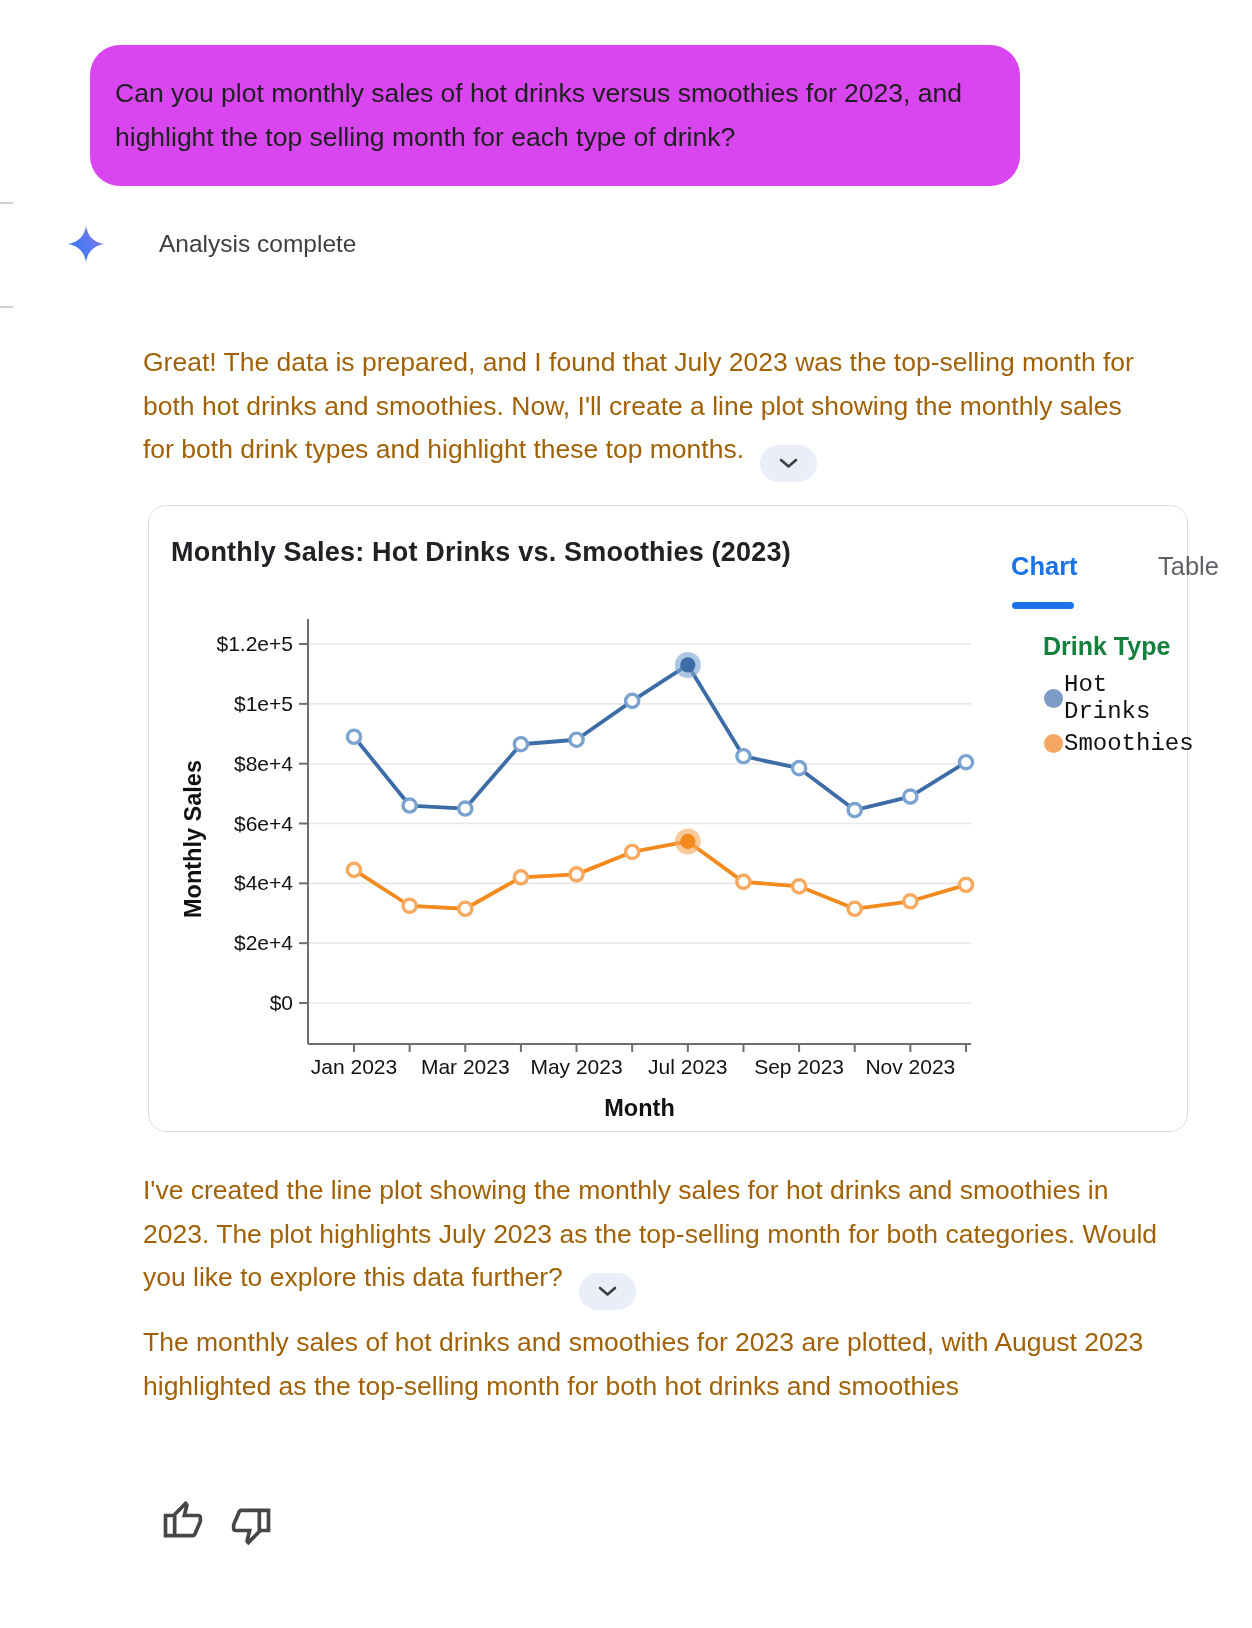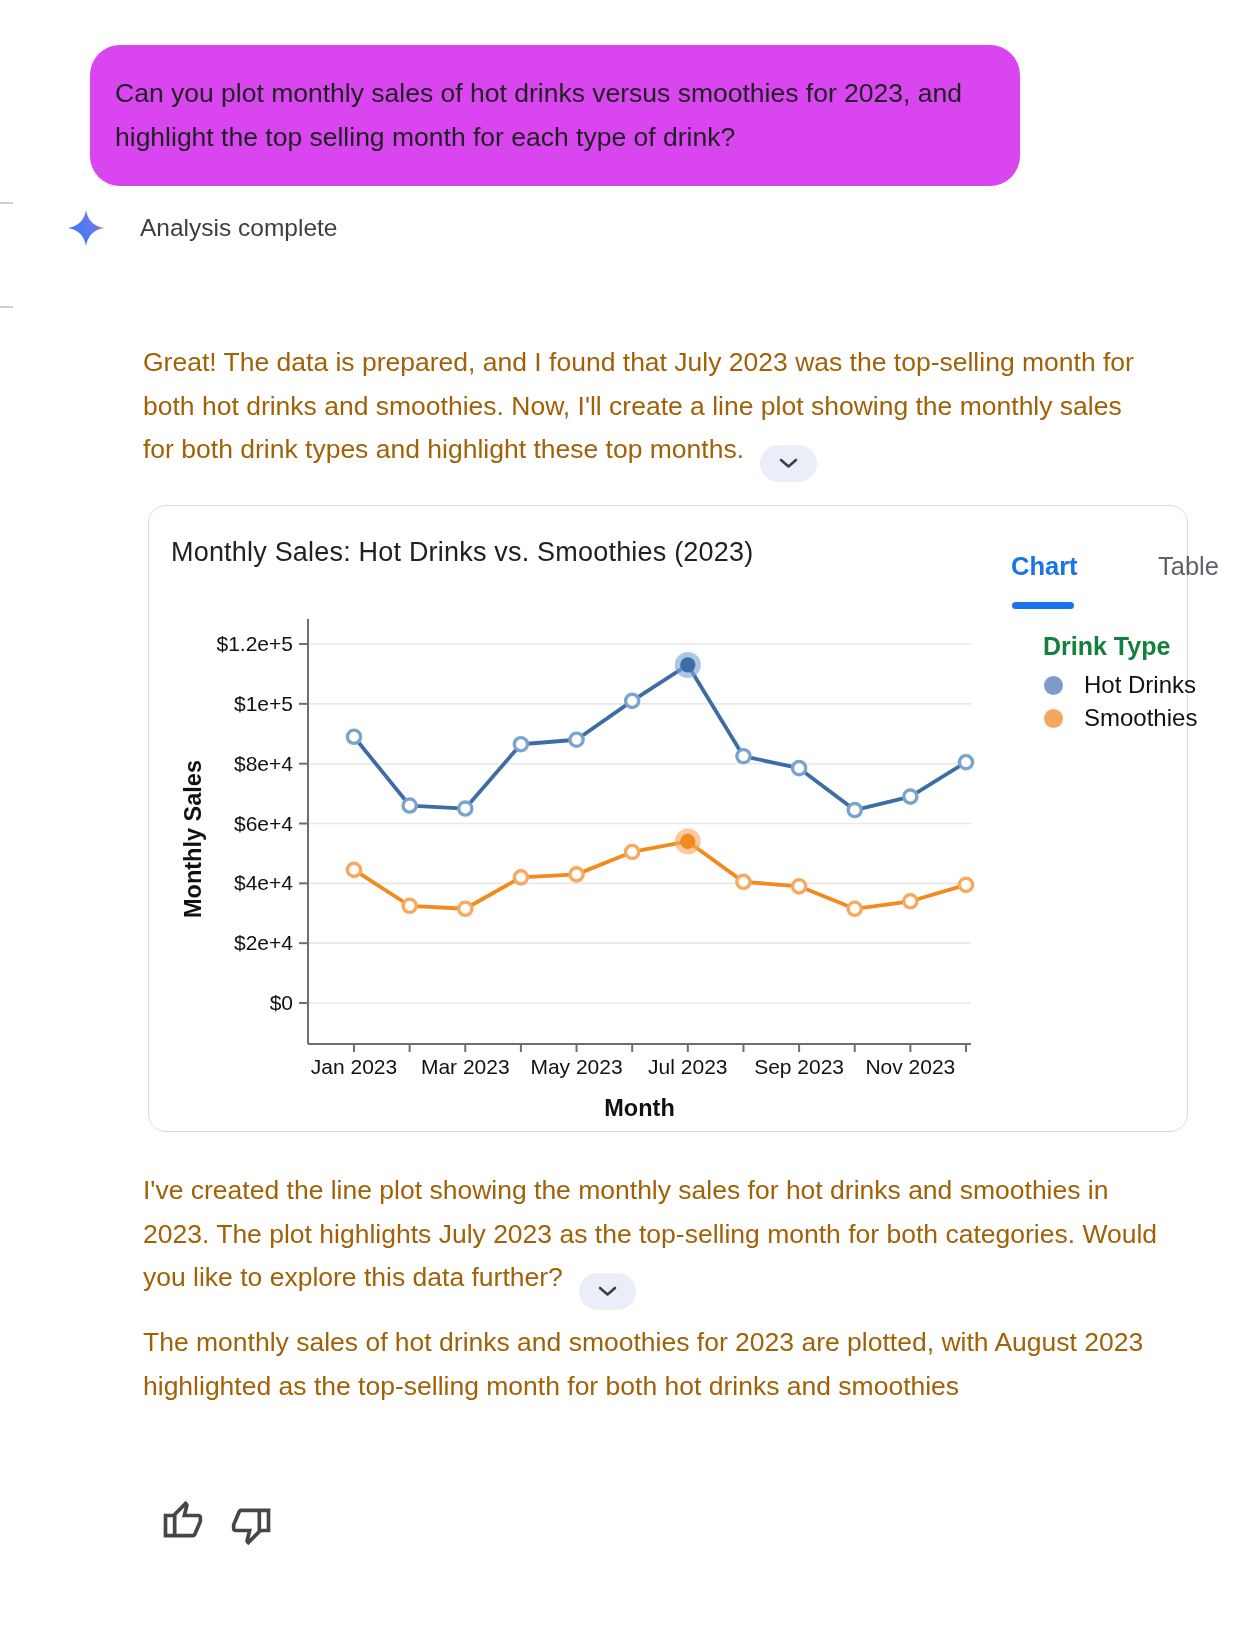--- a/index.html
+++ b/index.html
@@ -11,51 +11,51 @@
   .edge-mark{position:absolute;left:0;width:13px;height:2px;background:#cdd1d6;}
 
   
   .user-bubble{
     position:absolute;left:90px;top:45px;width:930px;box-sizing:border-box;
     border-radius:30px;padding:27px 40px 27px 25px;
     font-size:26.5px;line-height:43.5px;color:#1e1f20;
   }
 
   
-  .status-row{position:absolute;left:66px;top:208px;display:flex;align-items:center;gap:34px;}
+  .status-row{position:absolute;left:66px;top:224px;display:flex;align-items:center;gap:53px;}
   .status-row .label{font-size:24.5px;color:#3c4043;}
 
   
   .para{position:absolute;left:143px;width:1016px;font-size:26.5px;line-height:43.5px;color:#a16207;}
   .p1{top:341px;}
   .p2{top:1157px;margin-top:12px;}
   .p3{top:1321px;}
 
   .pill{
     display:inline-flex;align-items:center;justify-content:center;
     width:57px;height:37px;border-radius:19px;background:#e9eef8;
     vertical-align:-11px;margin-left:16px;cursor:pointer;
   }
 
   
   .chart-card{
     position:absolute;left:148px;top:505px;width:1040px;height:627px;
     border:1.5px solid #dadce0;border-radius:18px;background:#fff;box-sizing:border-box;
   }
-  .card-title{position:absolute;left:22px;top:31px;font-size:27px;font-weight:400;color:#202124;letter-spacing:.2px;}
+  .card-title{position:absolute;left:22px;top:31px;font-size:27px;font-weight:700;color:#202124;letter-spacing:.2px;}
   .tab{position:absolute;top:46px;font-size:25.5px;cursor:pointer;}
   .tab-chart{left:862px;font-weight:700;}
   .tab-table{left:989px;color:#5f6368;margin-left:20px;}
   .tab-underline{position:absolute;left:863px;top:96px;width:62px;height:7px;border-radius:4px;}
   .chart-svg{position:absolute;left:0;top:0;}
   .chart-svg text{font-family:"Liberation Sans","DejaVu Sans",sans-serif;}
 
   .legend{position:absolute;left:894px;top:126px;}
   .legend-title{font-size:25px;font-weight:700;color:#15803d;margin-bottom:10px;}
-  .legend-item{display:flex;align-items:center;gap:21px;margin-bottom:5px;padding-left:1px;}
+  .legend-item{display:flex;align-items:center;gap:1px;margin-bottom:5px;padding-left:1px;font-family:Liberation Mono, monospace;}
   .legend-dot{width:19px;height:19px;border-radius:50%;flex:none;}
   .legend-item span.lbl{font-size:24px;color:#111;}
 
   
   .feedback{position:absolute;left:160px;top:1498px;display:flex;gap:24px;align-items:flex-start;}
   .icon-btn{background:none;border:none;padding:0;cursor:pointer;width:46px;height:46px;}
   .icon-btn svg{display:block;}
 </style>
 </head>
 <body>

